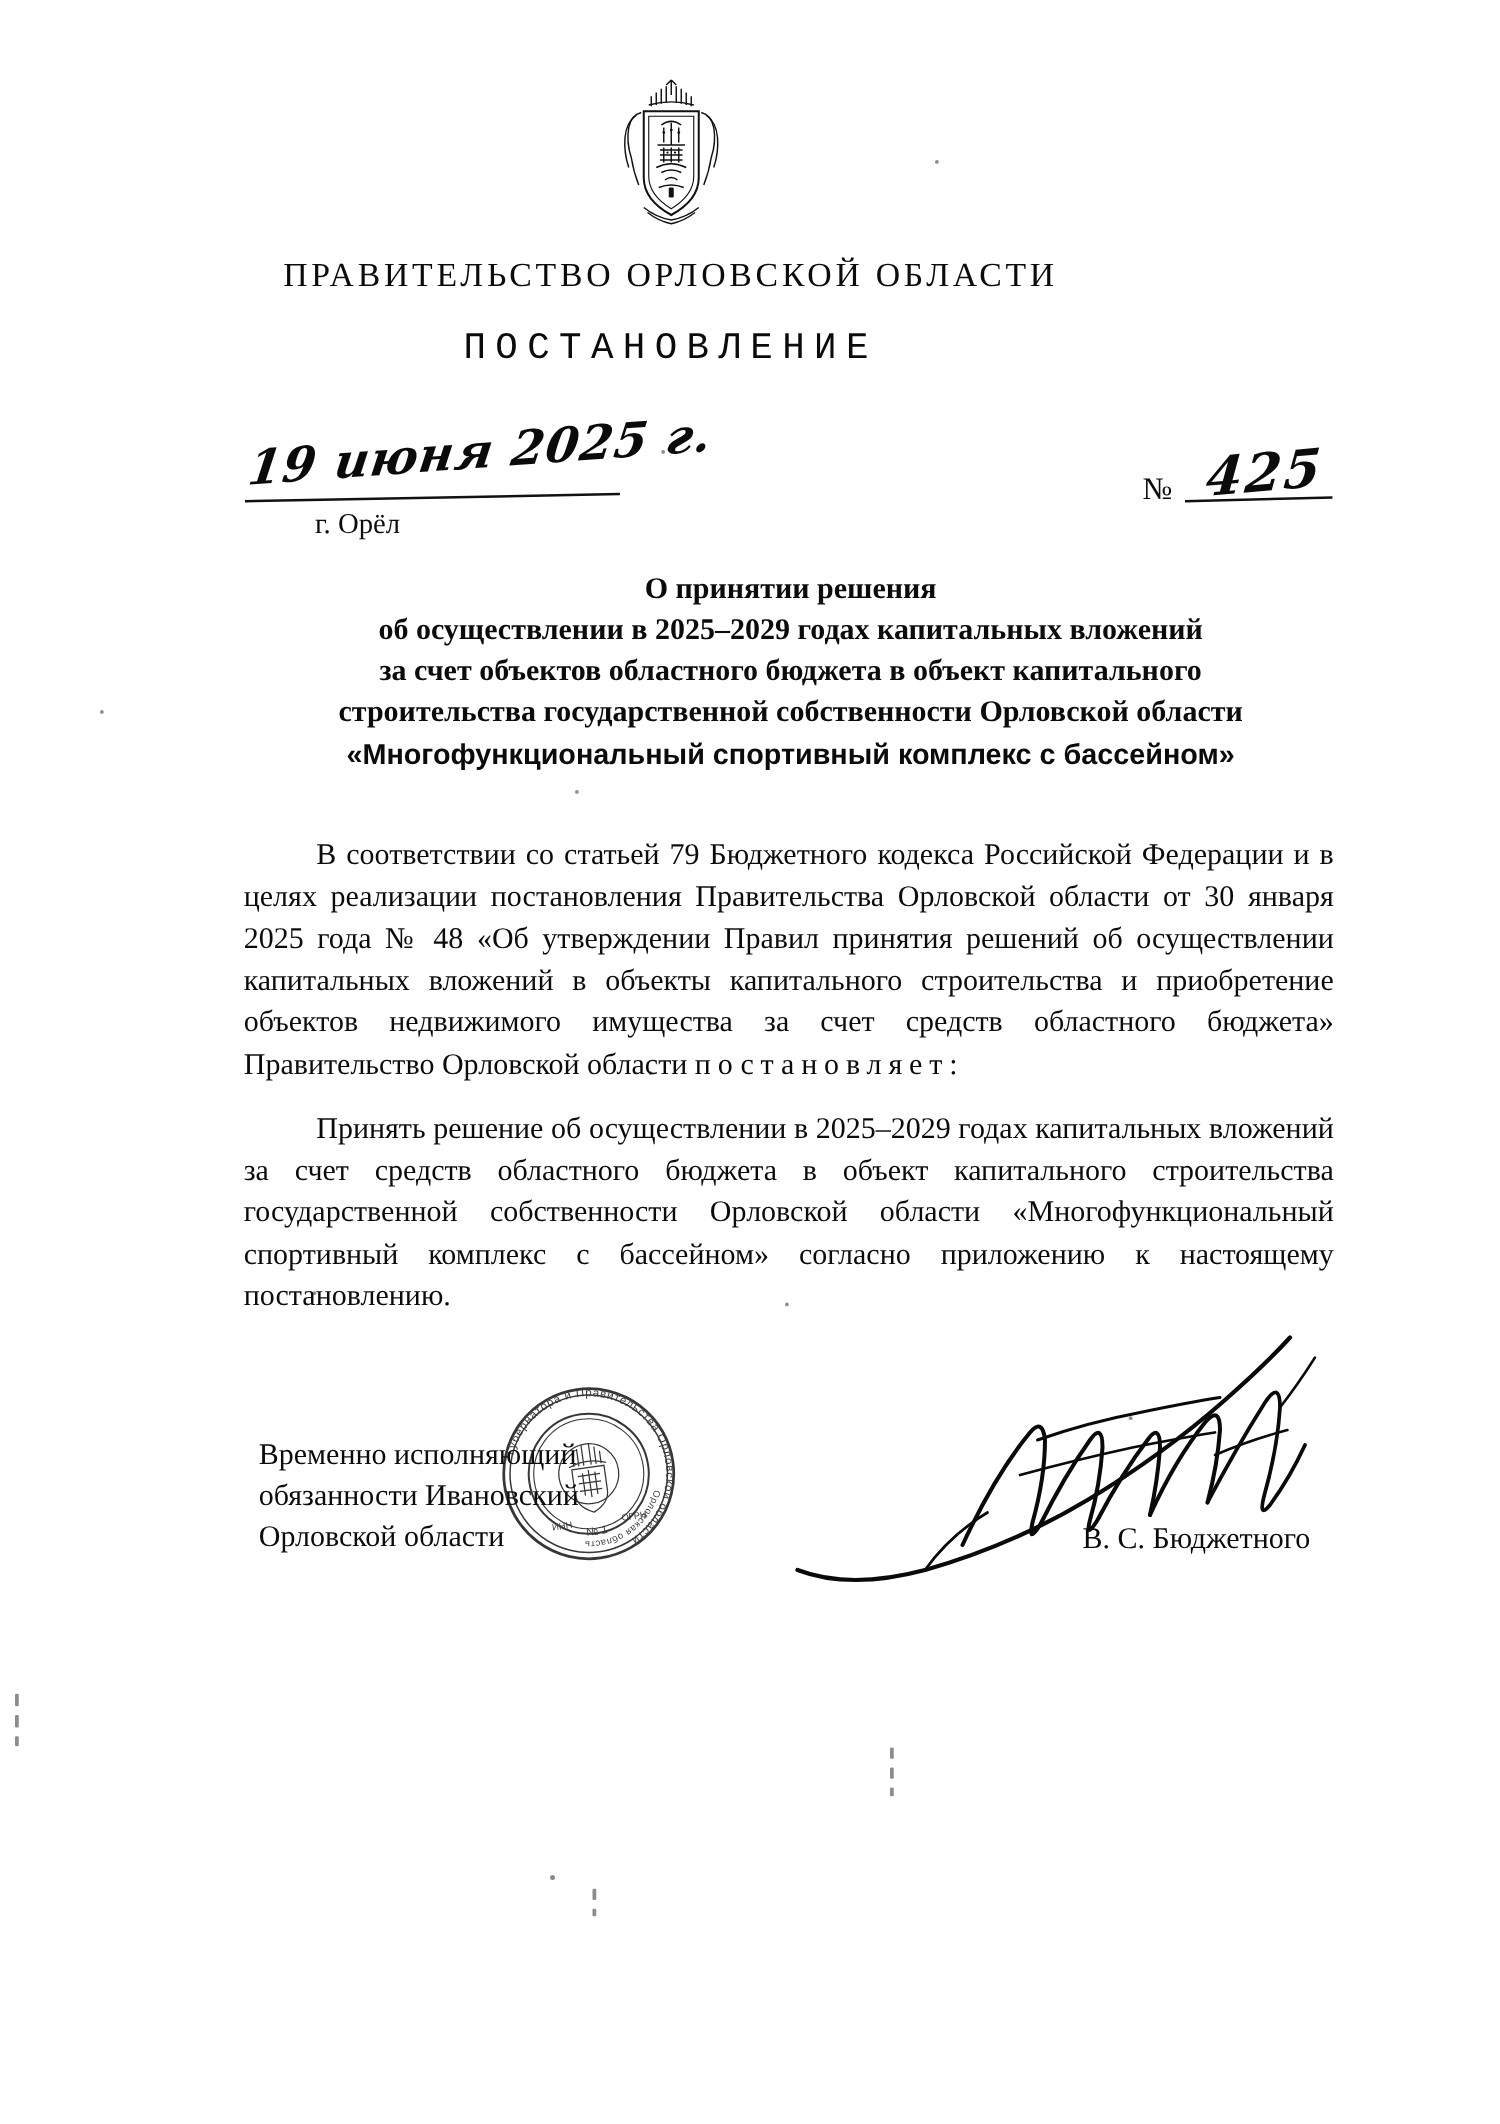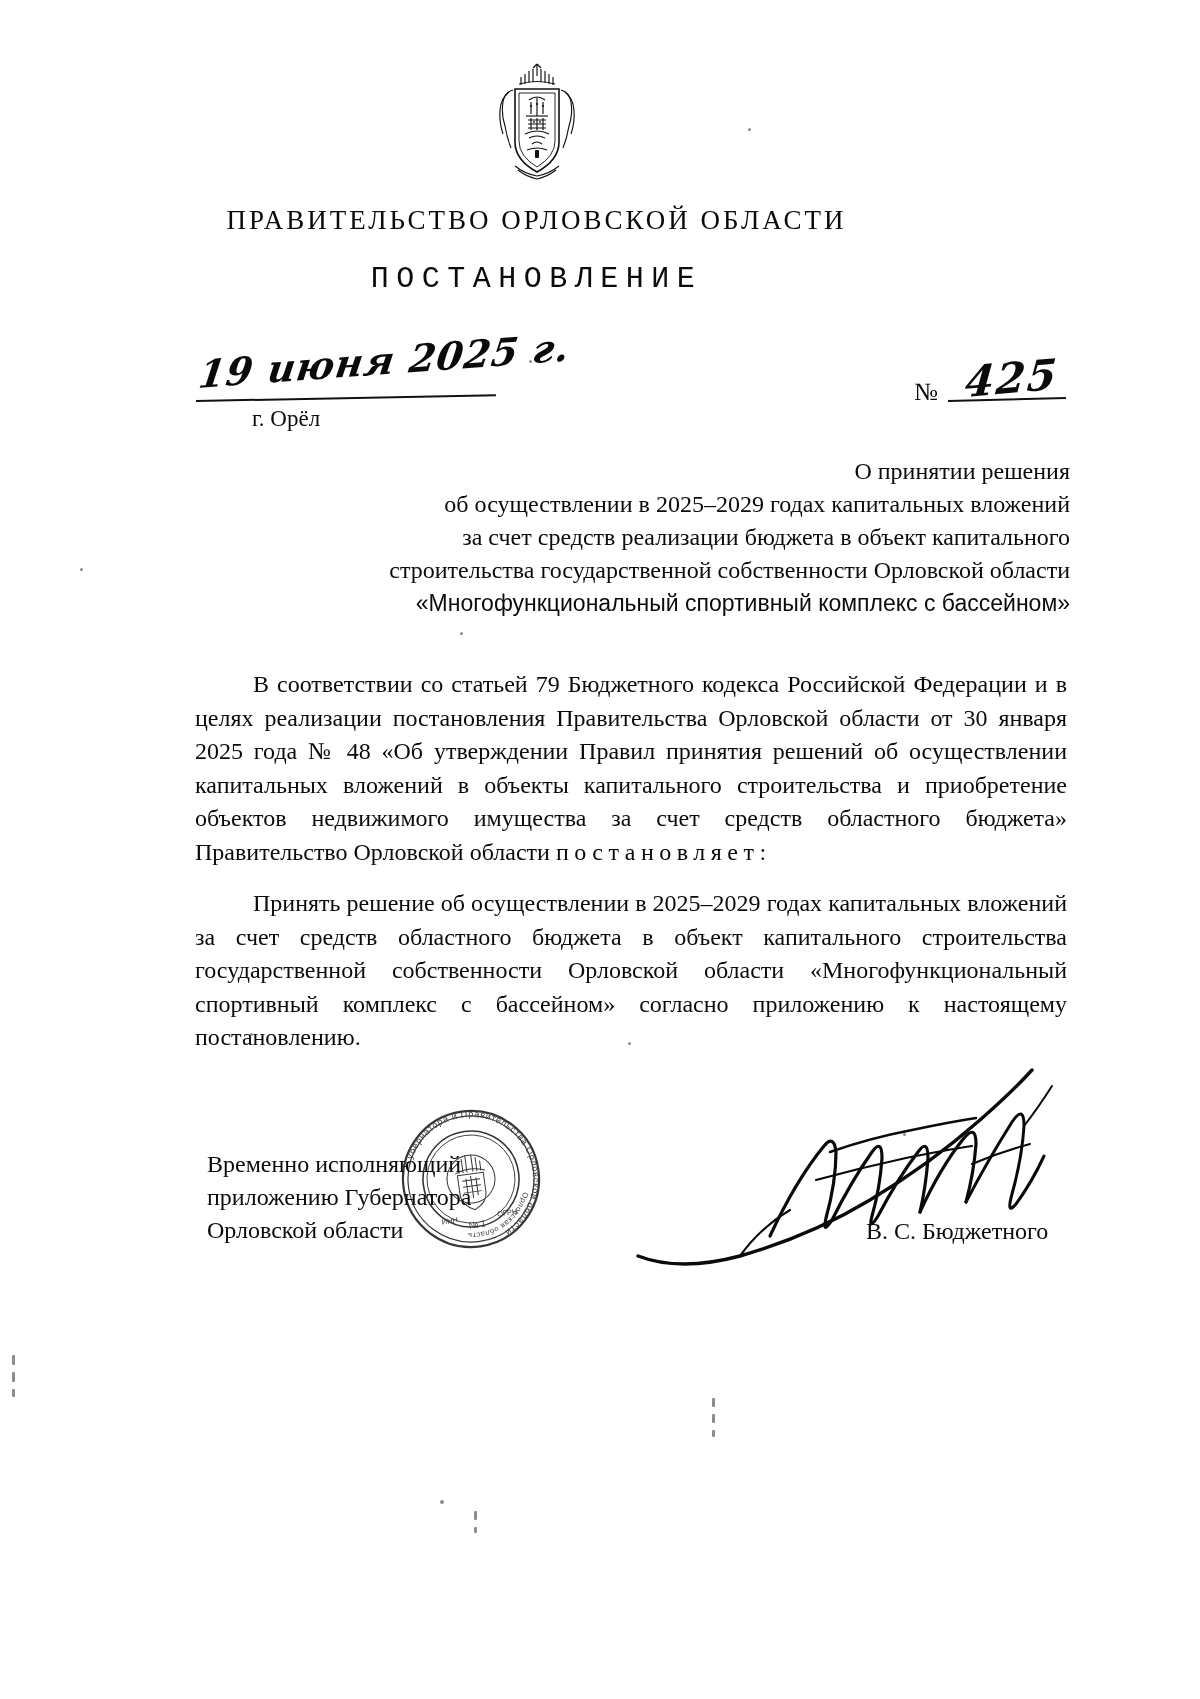--- a/index.html
+++ b/index.html
@@ -135,23 +135,24 @@
     transform: rotate(-1.5deg);
     transform-origin: left center;
   }
 
   
   #subject {
     position: absolute;
     top: 455px;
     left: 195px;
     width: 875px;
-    text-align: right;
+    text-align: center;
     font-size: 24px;
     line-height: 33px;
+    font-weight: bold;
   }
   #subject .line-serif {
     font-family: "Liberation Serif", serif;
   }
   #subject .line-sans {
     font-family: "Liberation Sans", sans-serif;
     font-size: 23px;
   }
 
   
@@ -293,33 +294,33 @@
     <div id="city-label">г. Орёл</div>
 
     <div id="num-label">№</div>
     <div id="num-hand">425</div>
     <div id="num-rule"></div>
   </div>
 
   <div id="subject">
     <div class="line-serif">О принятии решения</div>
     <div class="line-serif">об осуществлении в 2025–2029 годах капитальных вложений</div>
-    <div class="line-serif">за счет средств реализации бюджета в объект капитального</div>
+    <div class="line-serif">за счет объектов областного бюджета в объект капитального</div>
     <div class="line-serif">строительства государственной собственности Орловской области</div>
     <div class="line-sans">«Многофункциональный спортивный комплекс с бассейном»</div>
   </div>
 
   <div id="body-text">
     <p><span>В соответствии со статьей 79 Бюджетного кодекса Российской Федерации и в целях реализации постановления Правительства Орловской области от 30 января 2025 года № 48 «Об утверждении Правил принятия решений об осуществлении капитальных вложений в объекты капитального строительства и приобретение объектов недвижимого имущества за счет средств областного бюджета» Правительство Орловской области </span><span class="spaced-word">постановляет:</span></p>
     <p class="gap">Принять решение об осуществлении в 2025–2029 годах капитальных вложений за счет средств областного бюджета в объект капитального строительства государственной собственности Орловской области «Многофункциональный спортивный комплекс с бассейном» согласно приложению к настоящему постановлению.</p>
   </div>
 
   <div id="sign-block">
     <div>Временно исполняющий</div>
-    <div>приложению Губернатора</div>
+    <div>обязанности Ивановский</div>
     <div>Орловской области</div>
   </div>
 
   <div id="signer-name">В. С. Бюджетного</div>
 
   <div id="signature">
     <svg viewBox="0 0 460 230" width="460" height="230" aria-hidden="true">
       <g fill="none" stroke="#0a0a0a" stroke-linecap="round" stroke-linejoin="round">
         <path d="M18 196 Q60 212 120 196 Q190 176 250 140 Q310 104 360 60 Q392 32 412 10" stroke-width="3.4"></path>
         <path d="M150 176 Q176 120 204 86 Q214 74 216 92 Q216 122 206 158 Q202 176 212 160 Q232 120 252 92 Q262 78 262 98 Q260 128 252 156 Q248 172 258 156 Q278 118 298 92 Q308 78 308 98 Q306 126 300 152" stroke-width="3.2"></path>

